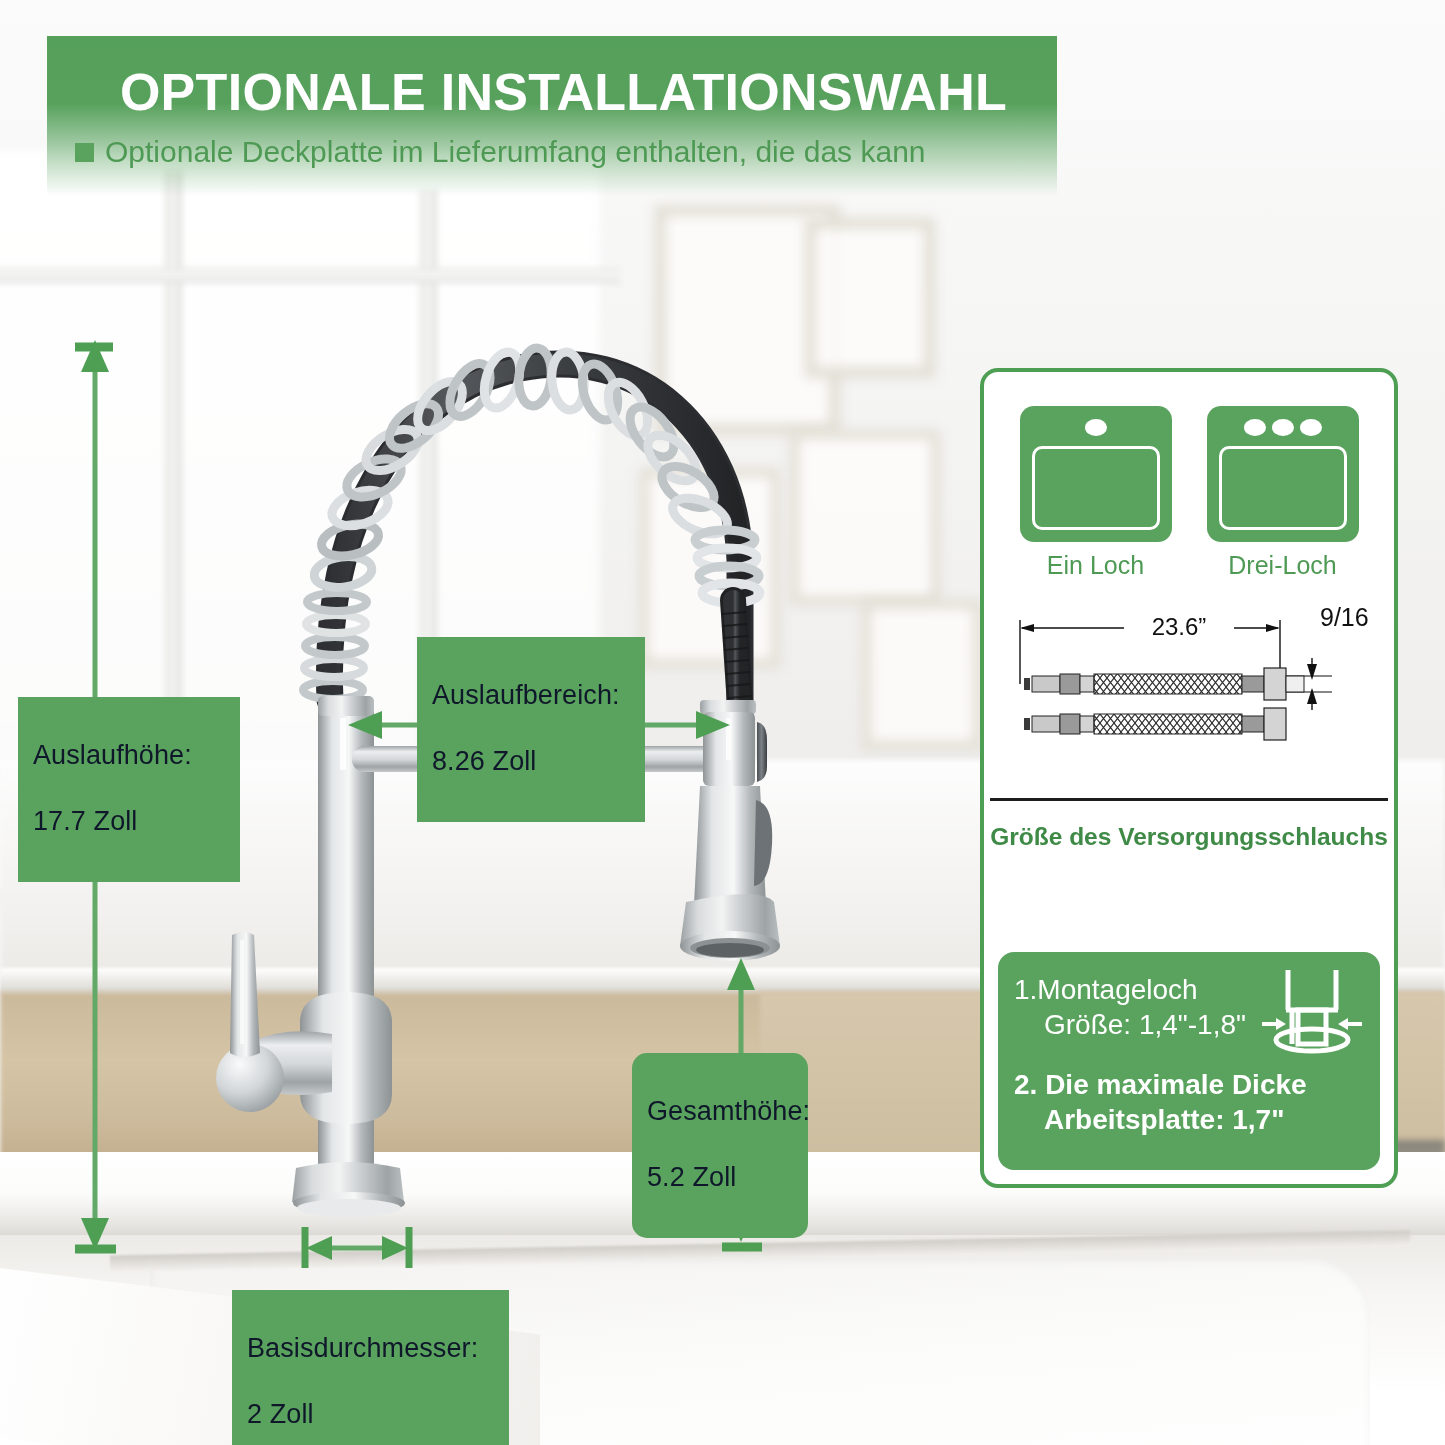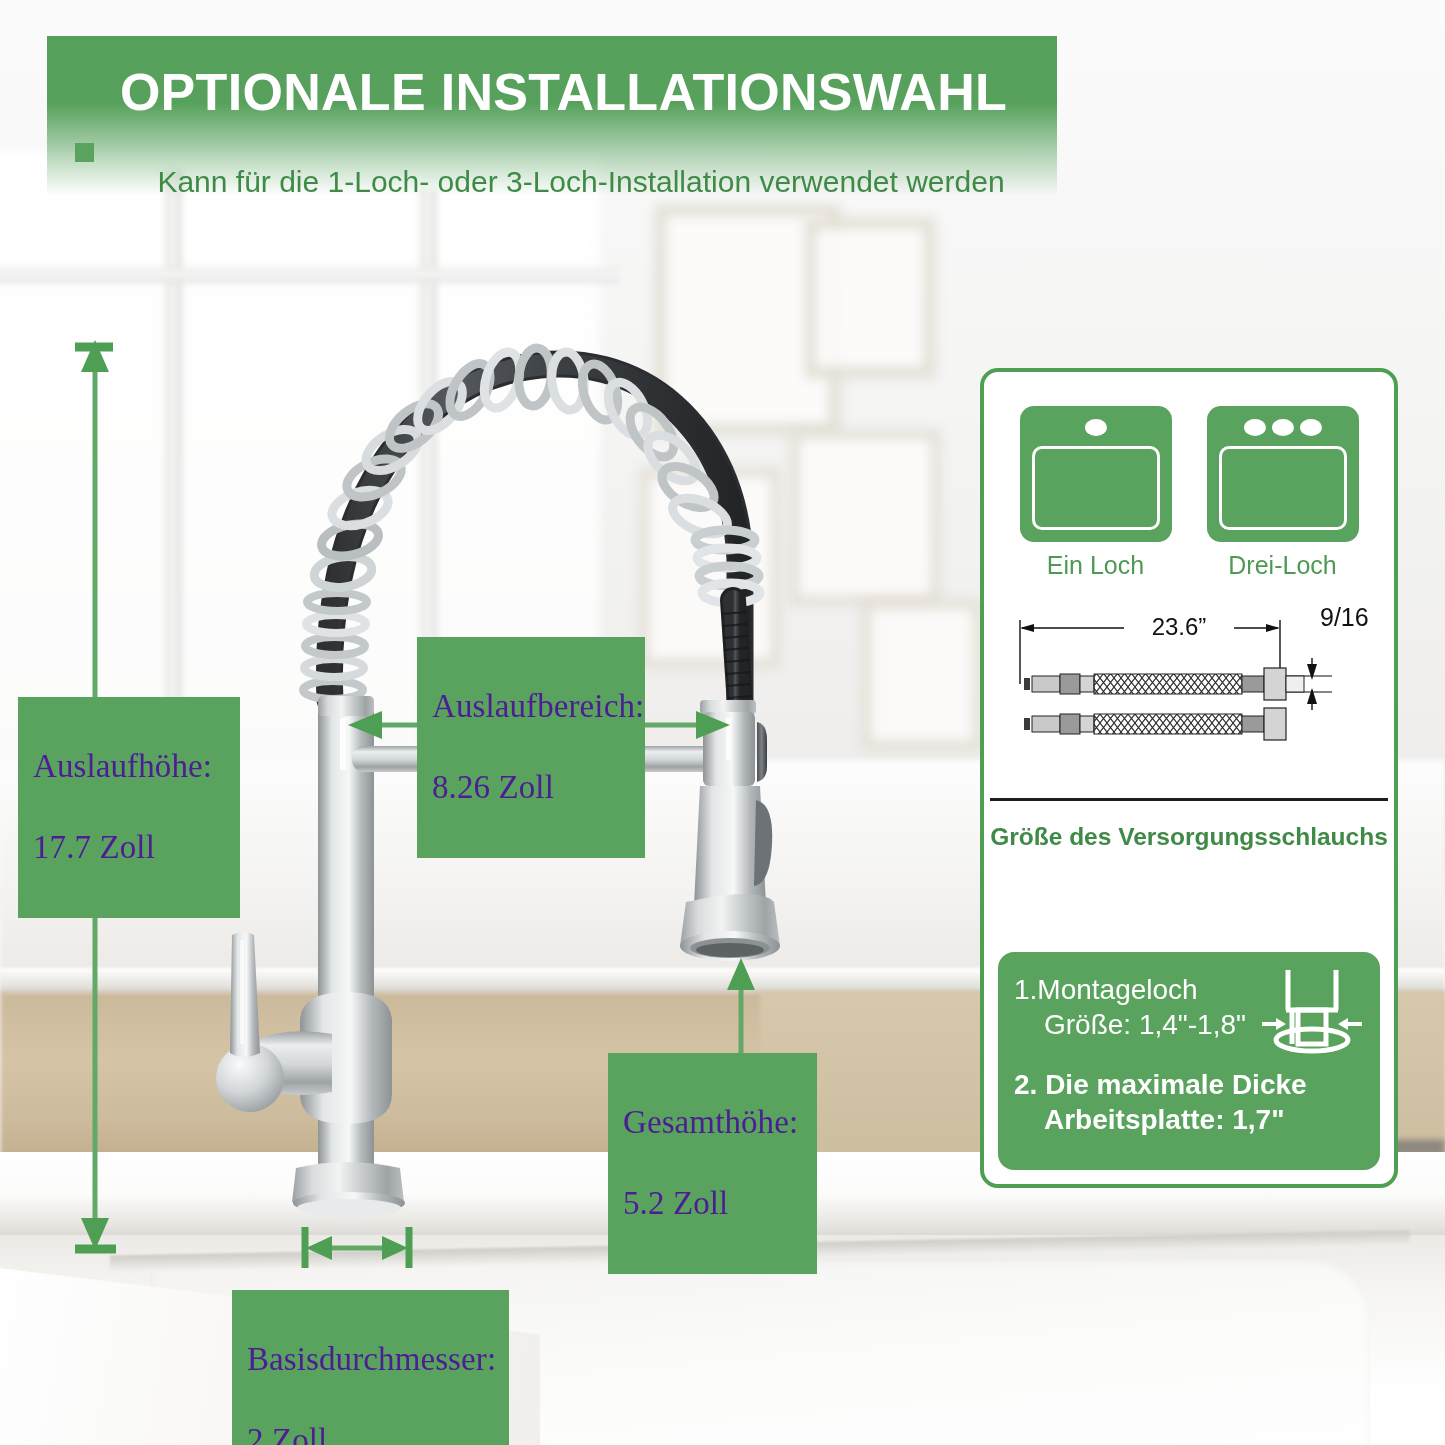--- a/index.html
+++ b/index.html
@@ -99,28 +99,27 @@
   }
 
   
   #faucet{ position:absolute; left:0; top:0; width:1445px; height:1445px; pointer-events:none; }
 
   
   .ann{ position:absolute; }
   .tag{
     position:absolute;
     background:#5aa35e;
-    color:#4c1d95;
+    color:#0f172a;
     padding:9px 14px 11px 15px;
     line-height:1.22;
-    font-size:33px;
+    font-size:27px;
     letter-spacing:.1px;
     white-space:pre-line;
     z-index:30;
-    font-family:Liberation Serif, serif;
   }
 
   
   #banner{
     position:absolute; left:47px; top:36px; width:1010px; height:160px;
     background:linear-gradient(180deg,#55a05a 0%,#57a15c 42%,rgba(110,175,115,.55) 72%,rgba(255,255,255,0) 100%);
     z-index:40;
     text-align:center;
   }
   #banner h1{
@@ -371,36 +370,36 @@
 <div class="tag no-sel" style="left:18px; top:697px; width:222px;">
   <div>Auslaufhöhe:</div>
   <div>17.7 Zoll</div>
 </div>
 
 <div class="tag no-sel" style="left:417px; top:637px; width:228px;">
   <div>Auslaufbereich:</div>
   <div>8.26 Zoll</div>
 </div>
 
-<div class="tag no-sel" style="left:608px; top:1053px; width:209px;">
+<div class="tag no-sel" style="left:632px; top:1053px; width:176px;border-radius:15px;">
   <div>Gesamthöhe:</div>
   <div>5.2 Zoll</div>
 </div>
 
 <div class="tag no-sel" style="left:232px; top:1290px; width:277px;">
   <div>Basisdurchmesser:</div>
   <div>2 Zoll</div>
 </div>
 
 <div id="banner" class="no-sel">
   <h1>OPTIONALE INSTALLATIONSWAHL</h1>
   <div class="sub1">
     <span class="bullet"></span>
+    <span>Optionale Deckplatte im Lieferumfang enthalten, die das kann</span>
   </div>
-  <div class="sub2">Kann für die 1-Loch- oder 3-Loch-Installation verwendet werden</div>
 </div>
 
 <div id="panel" class="no-sel">
 
   <div style="display:flex; justify-content:space-around; padding:34px 18px 0;">
 
     <div>
       <div class="sink-ico">
         <div class="hole" style="left:65px;"></div>
         <div class="basin"></div>

